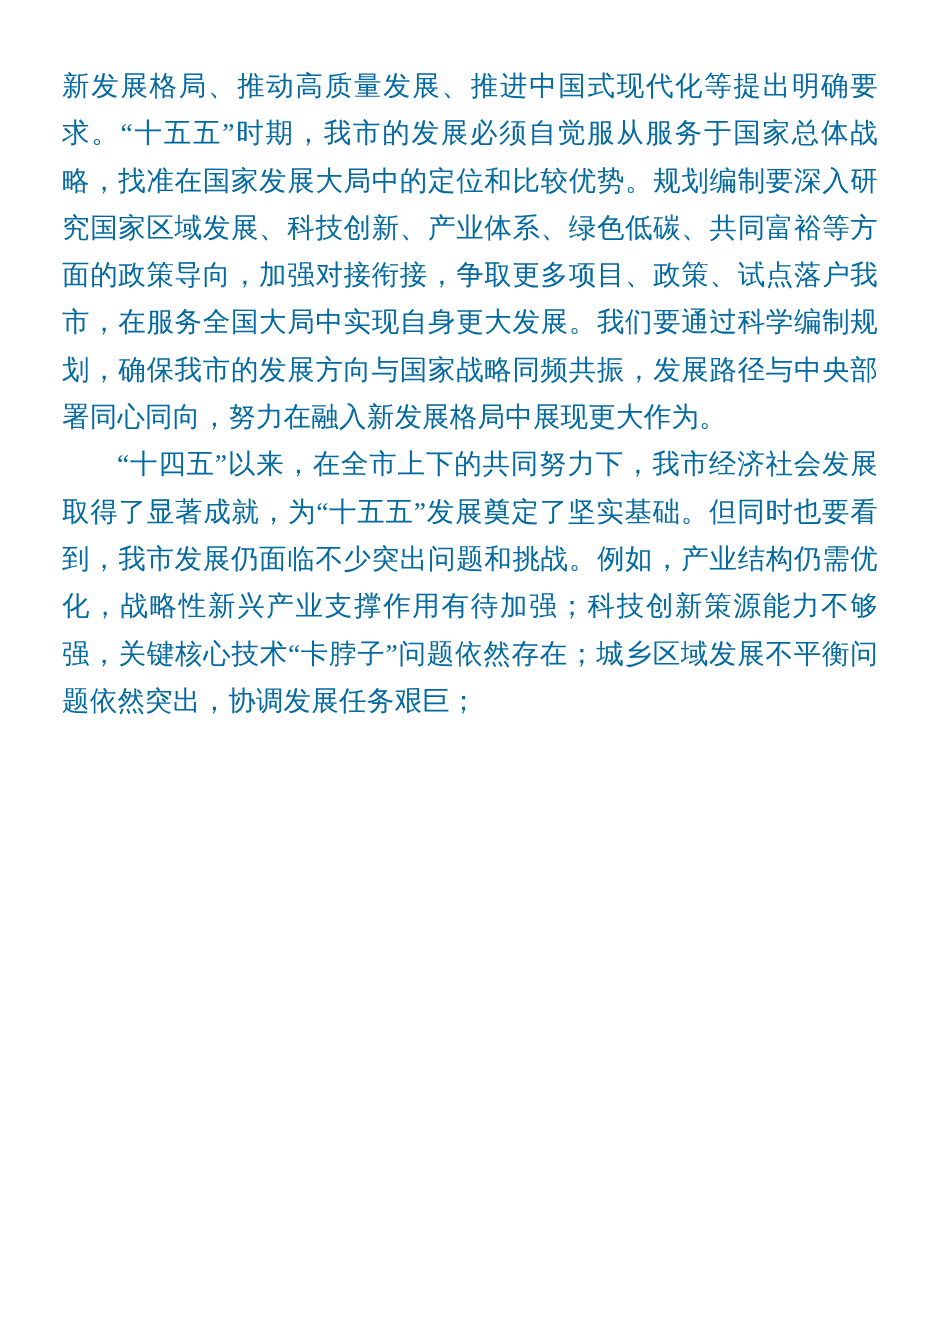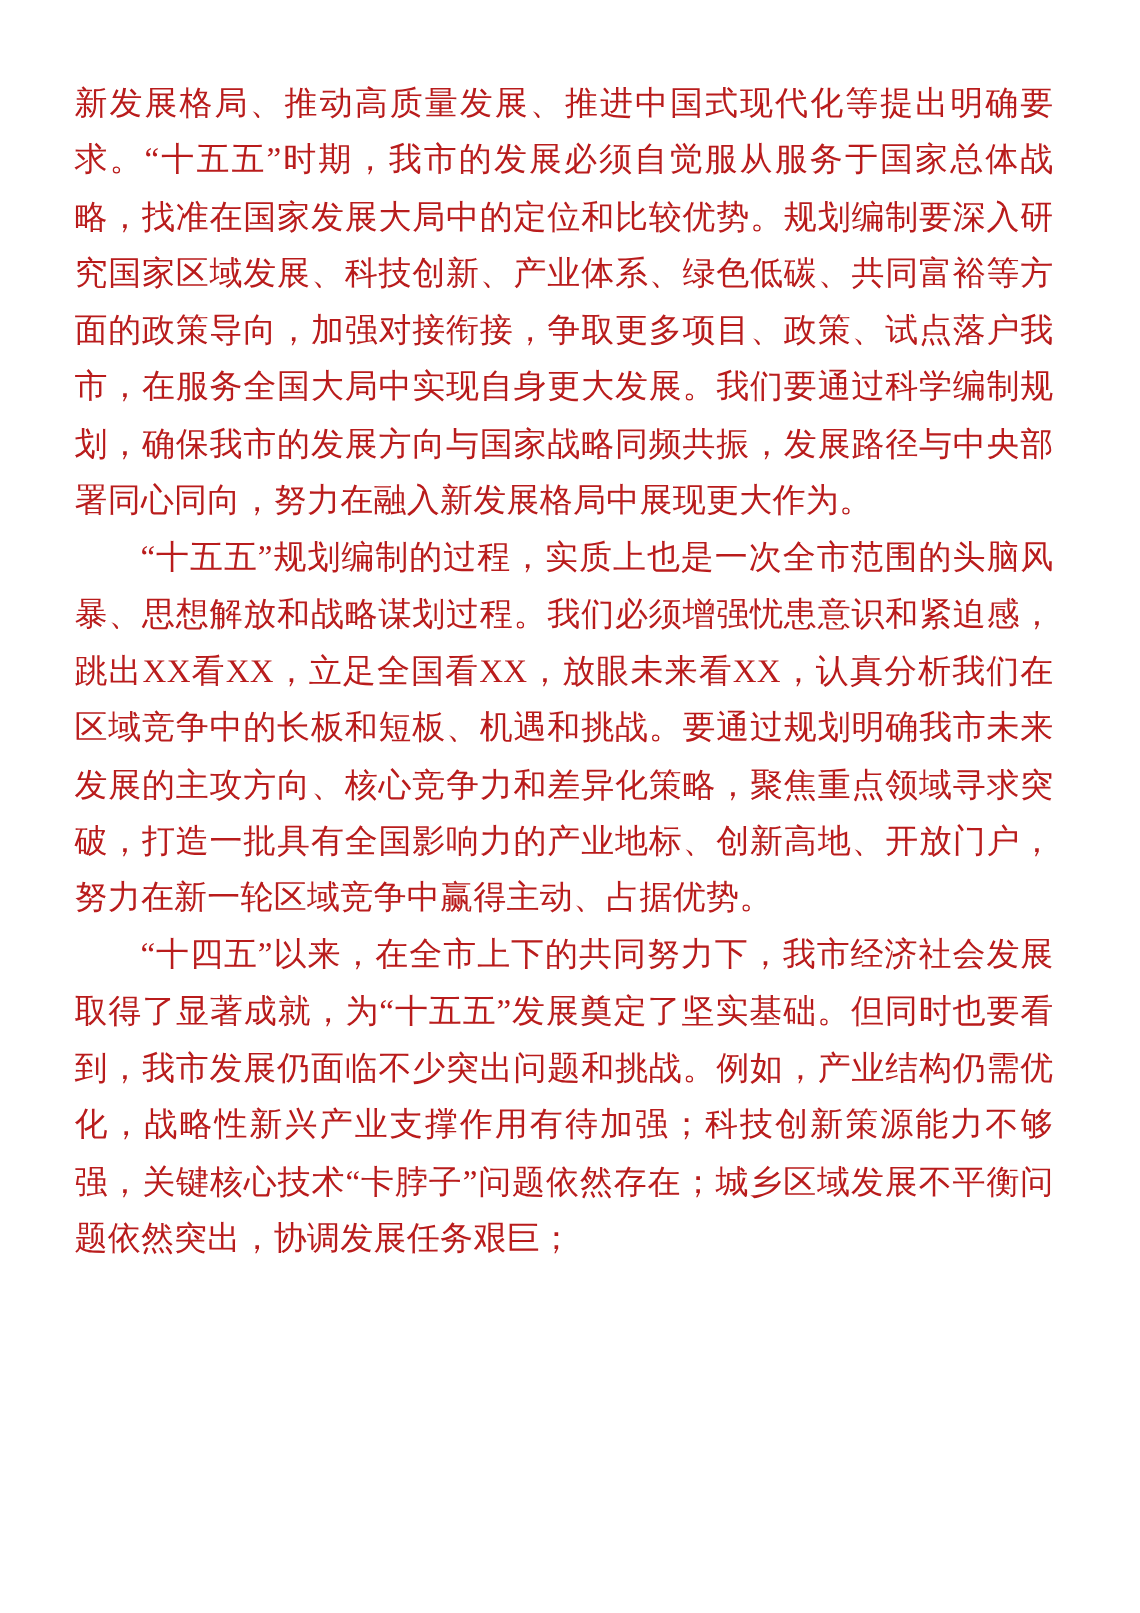--- a/index.html
+++ b/index.html
@@ -7,21 +7,21 @@
     padding: 0;
     background: #ffffff;
   }
   .page {
     width: 950px;
     height: 1344px;
     background: #ffffff;
     box-sizing: border-box;
     padding: 62px 72px 40px 62px;
     font-family: "Liberation Serif", "DejaVu Serif", serif;
-    color: #b91c1c;
+    color: #0369a1;
     position: relative;
     overflow: hidden;
   }
   .doc-body {
     font-size: 27.5px;
     line-height: 1.72;
     text-align: justify;
     text-justify: inter-ideograph;
     letter-spacing: 0.2px;
   }
@@ -41,19 +41,18 @@
 </style>
 </head>
 <body>
 
 <div class="page">
   <div class="doc-body">
 
     <p class="para no-indent"><span>新发展格局、推动高质量发展、推进中国式现代化等提出明确要求。“十五五”时期，我市的发展必须自觉服从服务于国家总体战略，找准在国家发展大局中的定位和比较优势。规划编制要深入研究国家区域发展、科技创新、产业体系、绿色低碳、共同富裕等方面的政策导向，加强对接衔接，争取更多项目、政策、试点落户我市，在服务全国大局中实现自身更大发展。我们要通过科学编制规划，确保我市的发展方向与国家战略同频共振，发展路径与中央部署同心同向，努力在融入新发展格局中展现更大作为。</span></p>
 
 
-    <p class="para"><span>“十五五”规划编制的过程，实质上也是一次全市范围的头脑风暴、思想解放和战略谋划过程。我们必须增强忧患意识和紧迫感，跳出XX看XX，立足全国看XX，放眼未来看XX，认真分析我们在区域竞争中的长板和短板、机遇和挑战。要通过规划明确我市未来发展的主攻方向、核心竞争力和差异化策略，聚焦重点领域寻求突破，打造一批具有全国影响力的产业地标、创新高地、开放门户，努力在新一轮区域竞争中赢得主动、占据优势。</span></p>
 
 
     <p class="para"><span>“十四五”以来，在全市上下的共同努力下，我市经济社会发展取得了显著成就，为“十五五”发展奠定了坚实基础。但同时也要看到，我市发展仍面临不少突出问题和挑战。例如，产业结构仍需优化，战略性新兴产业支撑作用有待加强；科技创新策源能力不够强，关键核心技术“卡脖子”问题依然存在；城乡区域发展不平衡问题依然突出，协调发展任务艰巨；</span></p>
 
   </div>
 </div>
 
 </body></html>

